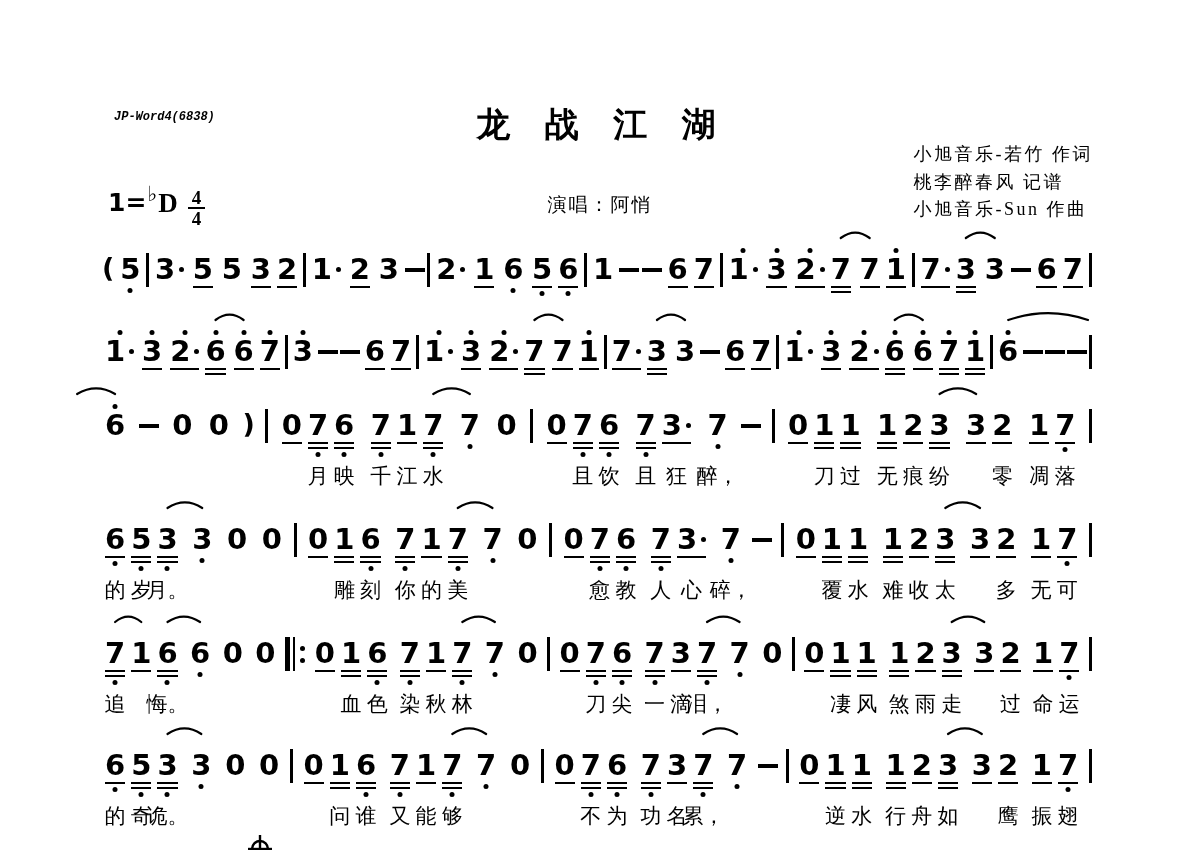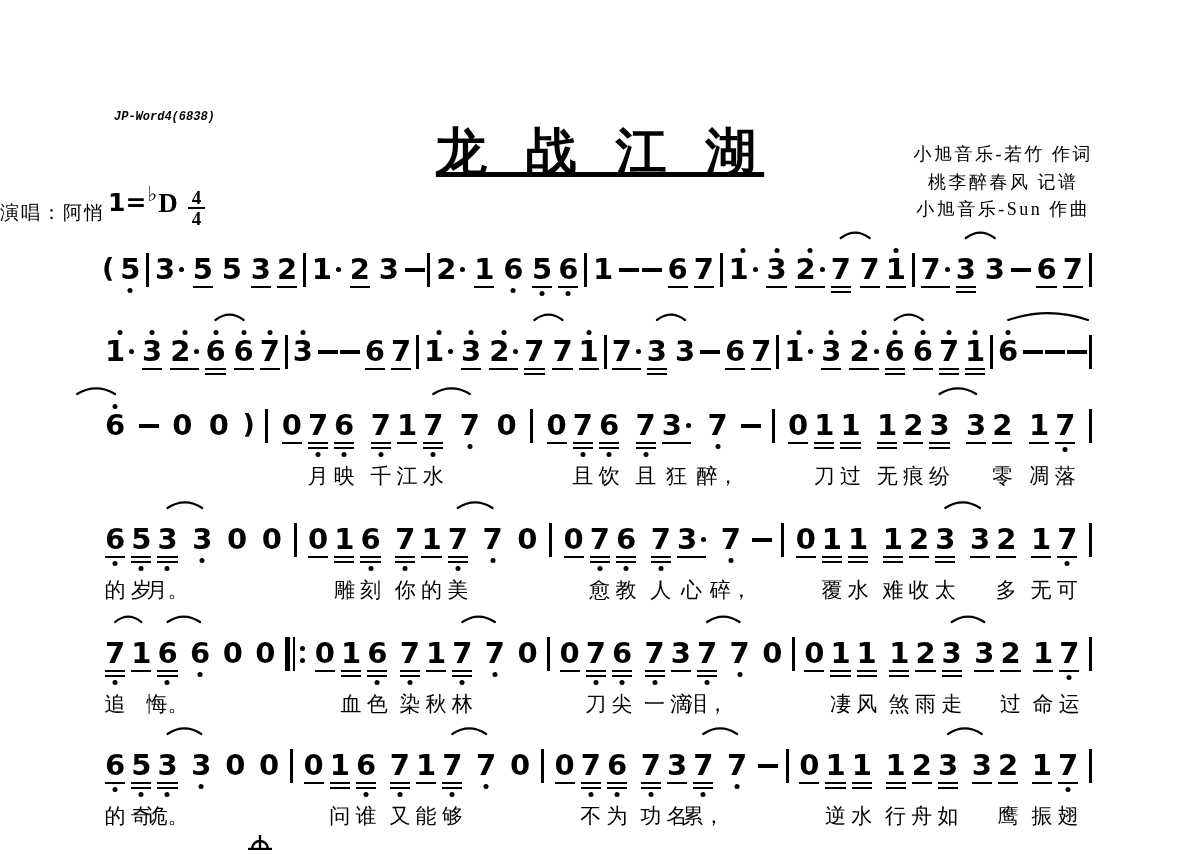--- a/index.html
+++ b/index.html
@@ -1,21 +1,21 @@
 <!DOCTYPE html>
 <html><head>
 <meta charset="utf-8">
 <style>
   html,body{margin:0;padding:0;background:#fff;}
   body{width:1200px;height:850px;position:relative;overflow:hidden;font-family:"Liberation Serif",serif;color:#000;}
   .sheet{position:absolute;inset:0;}
   .watermark{position:absolute;left:114px;top:110px;font-family:Liberation Mono, monospace;font-style:italic;font-weight:bold;font-size:12px;}
-  .title{position:absolute;left:0;top:118px;width:100%;text-align:center;font-family:"Liberation Serif",serif;font-weight:bold;font-size:51px;letter-spacing:8px;word-spacing:10px;text-decoration:underline;}
-  .singer{position:absolute;left:0;top:200px;width:100%;text-align:left;font-size:19px;letter-spacing:2px;}
-  .credits{position:absolute;top:141px;right:107px;text-align:center;font-size:18px;line-height:27.5px;letter-spacing:2.5px;}
+  .title{position:absolute;left:0;top:102px;width:100%;text-align:center;font-family:"Liberation Serif",serif;font-weight:bold;font-size:34px;letter-spacing:8px;word-spacing:10px;}
+  .singer{position:absolute;left:0;top:192px;width:100%;text-align:center;font-size:19px;letter-spacing:2px;}
+  .credits{position:absolute;top:141px;right:107px;text-align:left;font-size:18px;line-height:27.5px;letter-spacing:2.5px;}
   .keysig{position:absolute;left:108px;top:188px;display:flex;align-items:flex-start;}
   .kbase{font-family:"DejaVu Sans",sans-serif;font-weight:bold;font-size:25px;line-height:30px;}
   .flat{font-family:"DejaVu Sans",sans-serif;font-weight:bold;font-size:21px;position:relative;top:-6px;margin-left:1px;}
   .kletter{font-family:"Liberation Serif",serif;font-weight:bold;font-size:27px;line-height:30px;margin-left:1px;}
   .frac{margin-left:10px;margin-top:1px;display:flex;flex-direction:column;align-items:center;font-family:"Liberation Serif",serif;font-weight:bold;font-size:19px;line-height:17px;}
   .ftop{border-bottom:2px solid #000;padding:0 4px 1px;}
   .fbot{padding-top:1px;}
 
   .system{position:absolute;left:102px;width:990px;display:flex;justify-content:space-between;align-items:flex-start;}
   .sys-svg{position:absolute;overflow:visible;pointer-events:none;}

